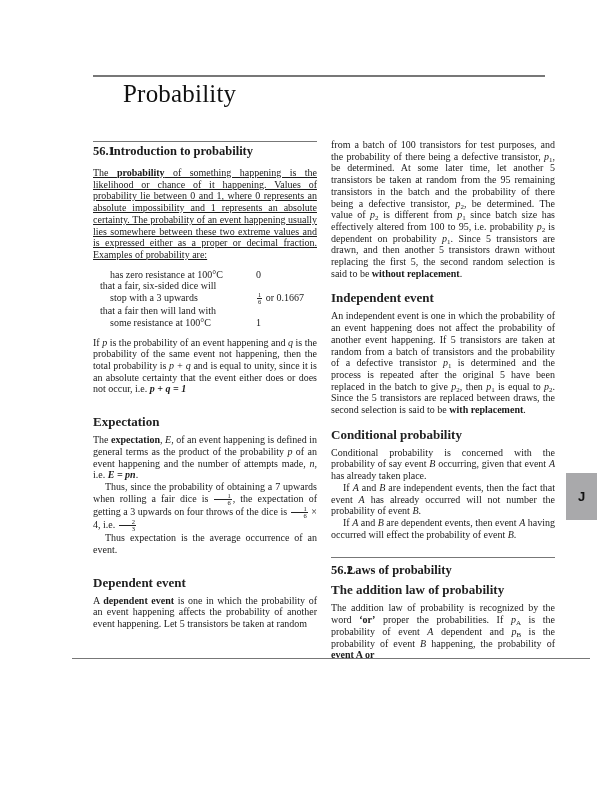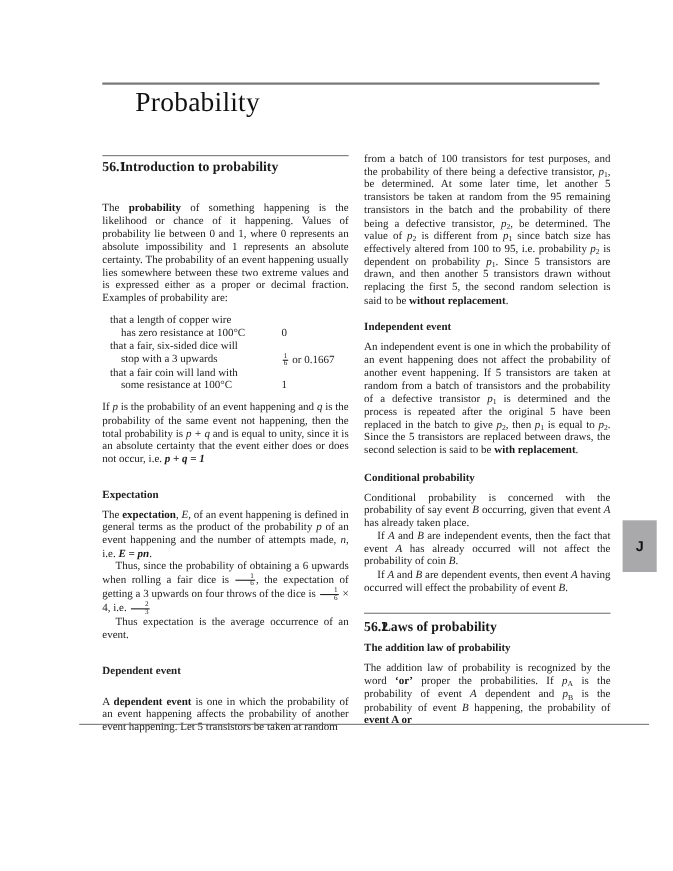--- a/index.html
+++ b/index.html
@@ -6,21 +6,21 @@
   body { width: 612px; height: 792px; position: relative; overflow: hidden;
          font-family: "Liberation Serif", "DejaVu Serif", serif; color: #1a1a1a; }
   .rule { position: absolute; background: #777; }
   .title { position: absolute; left: 123px; top: 80px; font-size: 25px; font-weight: normal;
            margin: 0; letter-spacing: 0.2px; color: #111; }
   .col { position: absolute; font-size: 10px; line-height: 11.7px; text-align: justify; }
   .col p { margin: 0; }
   .col .ind { text-indent: 12px; }
   .sec { font-size: 12.5px; font-weight: bold; margin: 0; line-height: 14px; }
   .sec .num { display: inline-block; width: 16px; }
-  .sub { font-size: 10px; font-weight: bold; margin: 0; line-height: 11px; color: #222; }
+  .sub { font-size: 13px; font-weight: bold; margin: 0; line-height: 11px; color: #222; }
   i { font-style: italic; }
   b { font-weight: bold; }
   .ex { font-size: 10px; line-height: 11.7px; }
   .ex .row { display: flex; }
   .ex .txt { width: 152px; }
   .ex .txt.in { padding-left: 10px; width: 142px; }
   .ex .val { padding-left: 4px; }
   .frac { display: inline-block; vertical-align: middle; text-align: center; font-size: 6.5px; line-height: 6px; margin: 0 1px; }
   .frac span { display: block; }
   .frac .n { border-bottom: 0.6px solid #222; padding: 0 1px; }
@@ -34,83 +34,80 @@
 
 <div class="rule" style="left:93px; top:75px; width:452px; height:1.6px;"></div>
 <h1 class="title">Probability</h1>
 
 <div class="rule" style="left:93px; top:141px; width:224px; height:1px;"></div>
 <div class="col" style="left:93px; top:144px; width:224px;">
   <h2 class="sec">
     <span class="num">56.1</span><span>Introduction to probability</span>
   </h2>
 
-  <p style="margin-top:26px;">
+  <p style="margin-top:9px;text-decoration:underline;">
     <span>The </span><b>probability</b><span> of something happening is the likelihood or chance of it happening. Values of probability lie between 0 and 1, where 0 represents an absolute impossibility and 1 represents an absolute certainty. The probability of an event happening usually lies somewhere between these two extreme values and is expressed either as a proper or decimal fraction. Examples of probability are:</span>
   </p>
 
   <div class="ex" style="margin-top:8px; padding-left:7px;">
-    <div class="row">
-        <span class="txt">that a length of copper wire</span>
-      </div>
     <div class="row">
         <span class="txt in">has zero resistance at 100°C</span>
         <span class="val">0</span>
       </div>
     <div class="row">
         <span class="txt">that a fair, six-sided dice will</span>
       </div>
     <div class="row">
         <span class="txt in">stop with a 3 upwards</span>
         <span class="val"><span class="frac"><span class="n">1</span><span>6</span></span> <span>or 0.1667</span></span>
       </div>
     <div class="row">
-        <span class="txt">that a fair coin will land with</span>
+        <span class="txt">that a fair then will land with</span>
       </div>
     <div class="row">
         <span class="txt in">some resistance at 100°C</span>
         <span class="val">1</span>
       </div>
   </div>
 
   <p style="margin-top:8px;">
     <span>If </span><i>p</i><span> is the probability of an event happening and </span><i>q</i><span> is the probability of the same event not happening, then the total probability is </span><i>p + q</i><span> and is equal to unity, since it is an absolute certainty that the event either does or does not occur, i.e. </span><b><i>p + q = 1</i></b>
   </p>
 
   <h3 class="sub" style="margin-top:21px;">Expectation</h3>
   <p style="margin-top:7px;">
     <span>The </span><b>expectation</b><span>, </span><i>E</i><span>, of an event happening is defined in general terms as the product of the probability </span><i>p</i><span> of an event happening and the number of attempts made, </span><i>n</i><span>, i.e. </span><b><i>E = pn</i></b><span>.</span>
   </p>
   <p class="ind">
-    <span>Thus, since the probability of obtaining a 6 upwards when rolling a fair dice is </span><span class="frac"><span class="n">1</span><span>6</span></span><span>, the expectation of getting a 3 upwards on four throws of the dice is </span><span class="frac"><span class="n">1</span><span>6</span></span><span> × 4, i.e. </span><span class="frac"><span class="n">2</span><span>3</span></span>
+    <span>Thus, since the probability of obtaining a 7 upwards when rolling a fair dice is </span><span class="frac"><span class="n">1</span><span>6</span></span><span>, the expectation of getting a 3 upwards on four throws of the dice is </span><span class="frac"><span class="n">1</span><span>6</span></span><span> × 4, i.e. </span><span class="frac"><span class="n">2</span><span>3</span></span>
   </p>
   <p class="ind">Thus expectation is the average occurrence of an event.</p>
 
   <h3 class="sub" style="margin-top:21px;">Dependent event</h3>
-  <p style="margin-top:17px;">
+  <p style="margin-top:7px;">
     <span>A </span><b>dependent event</b><span> is one in which the probability of an event happening affects the probability of another event happening. Let 5 transistors be taken at random</span>
   </p>
 </div>
 
 <div class="col" style="left:331px; top:139px; width:224px;">
   <p>
     <span>from a batch of 100 transistors for test purposes, and the probability of there being a defective transistor, </span><i>p</i><sub>1</sub><span>, be determined. At some later time, let another 5 transistors be taken at random from the 95 remaining transistors in the batch and the probability of there being a defective transistor, </span><i>p</i><sub>2</sub><span>, be determined. The value of </span><i>p</i><sub>2</sub><span> is different from </span><i>p</i><sub>1</sub><span> since batch size has effectively altered from 100 to 95, i.e. probability </span><i>p</i><sub>2</sub><span> is dependent on probability </span><i>p</i><sub>1</sub><span>. Since 5 transistors are drawn, and then another 5 transistors drawn without replacing the first 5, the second random selection is said to be </span><b>without replacement</b><span>.</span>
   </p>
 
   <h3 class="sub" style="margin-top:13px;">Independent event</h3>
   <p style="margin-top:7px;">
     <span>An independent event is one in which the probability of an event happening does not affect the probability of another event happening. If 5 transistors are taken at random from a batch of transistors and the probability of a defective transistor </span><i>p</i><sub>1</sub><span> is determined and the process is repeated after the original 5 have been replaced in the batch to give </span><i>p</i><sub>2</sub><span>, then </span><i>p</i><sub>1</sub><span> is equal to </span><i>p</i><sub>2</sub><span>. Since the 5 transistors are replaced between draws, the second selection is said to be </span><b>with replacement</b><span>.</span>
   </p>
 
   <h3 class="sub" style="margin-top:13px;">Conditional probability</h3>
   <p style="margin-top:7px;">
     <span>Conditional probability is concerned with the probability of say event </span><i>B</i><span> occurring, given that event </span><i>A</i><span> has already taken place.</span>
   </p>
   <p class="ind">
-    <span>If </span><i>A</i><span> and </span><i>B</i><span> are independent events, then the fact that event </span><i>A</i><span> has already occurred will not affect the probability of coin </span><i>B</i><span>.</span>
+    <span>If </span><i>A</i><span> and </span><i>B</i><span> are independent events, then the fact that event </span><i>A</i><span> has already occurred will not number the probability of event </span><i>B</i><span>.</span>
   </p>
   <p class="ind">
     <span>If </span><i>A</i><span> and </span><i>B</i><span> are dependent events, then event </span><i>A</i><span> having occurred will effect the probability of event </span><i>B</i><span>.</span>
   </p>
 
   <div class="rule" style="position:relative; left:0; margin-top:17px; width:224px; height:1px;"></div>
   <h2 class="sec" style="margin-top:5px;">
     <span class="num">56.2</span><span>Laws of probability</span>
   </h2>
   <h3 class="sub" style="margin-top:7px;">The addition law of probability</h3>

